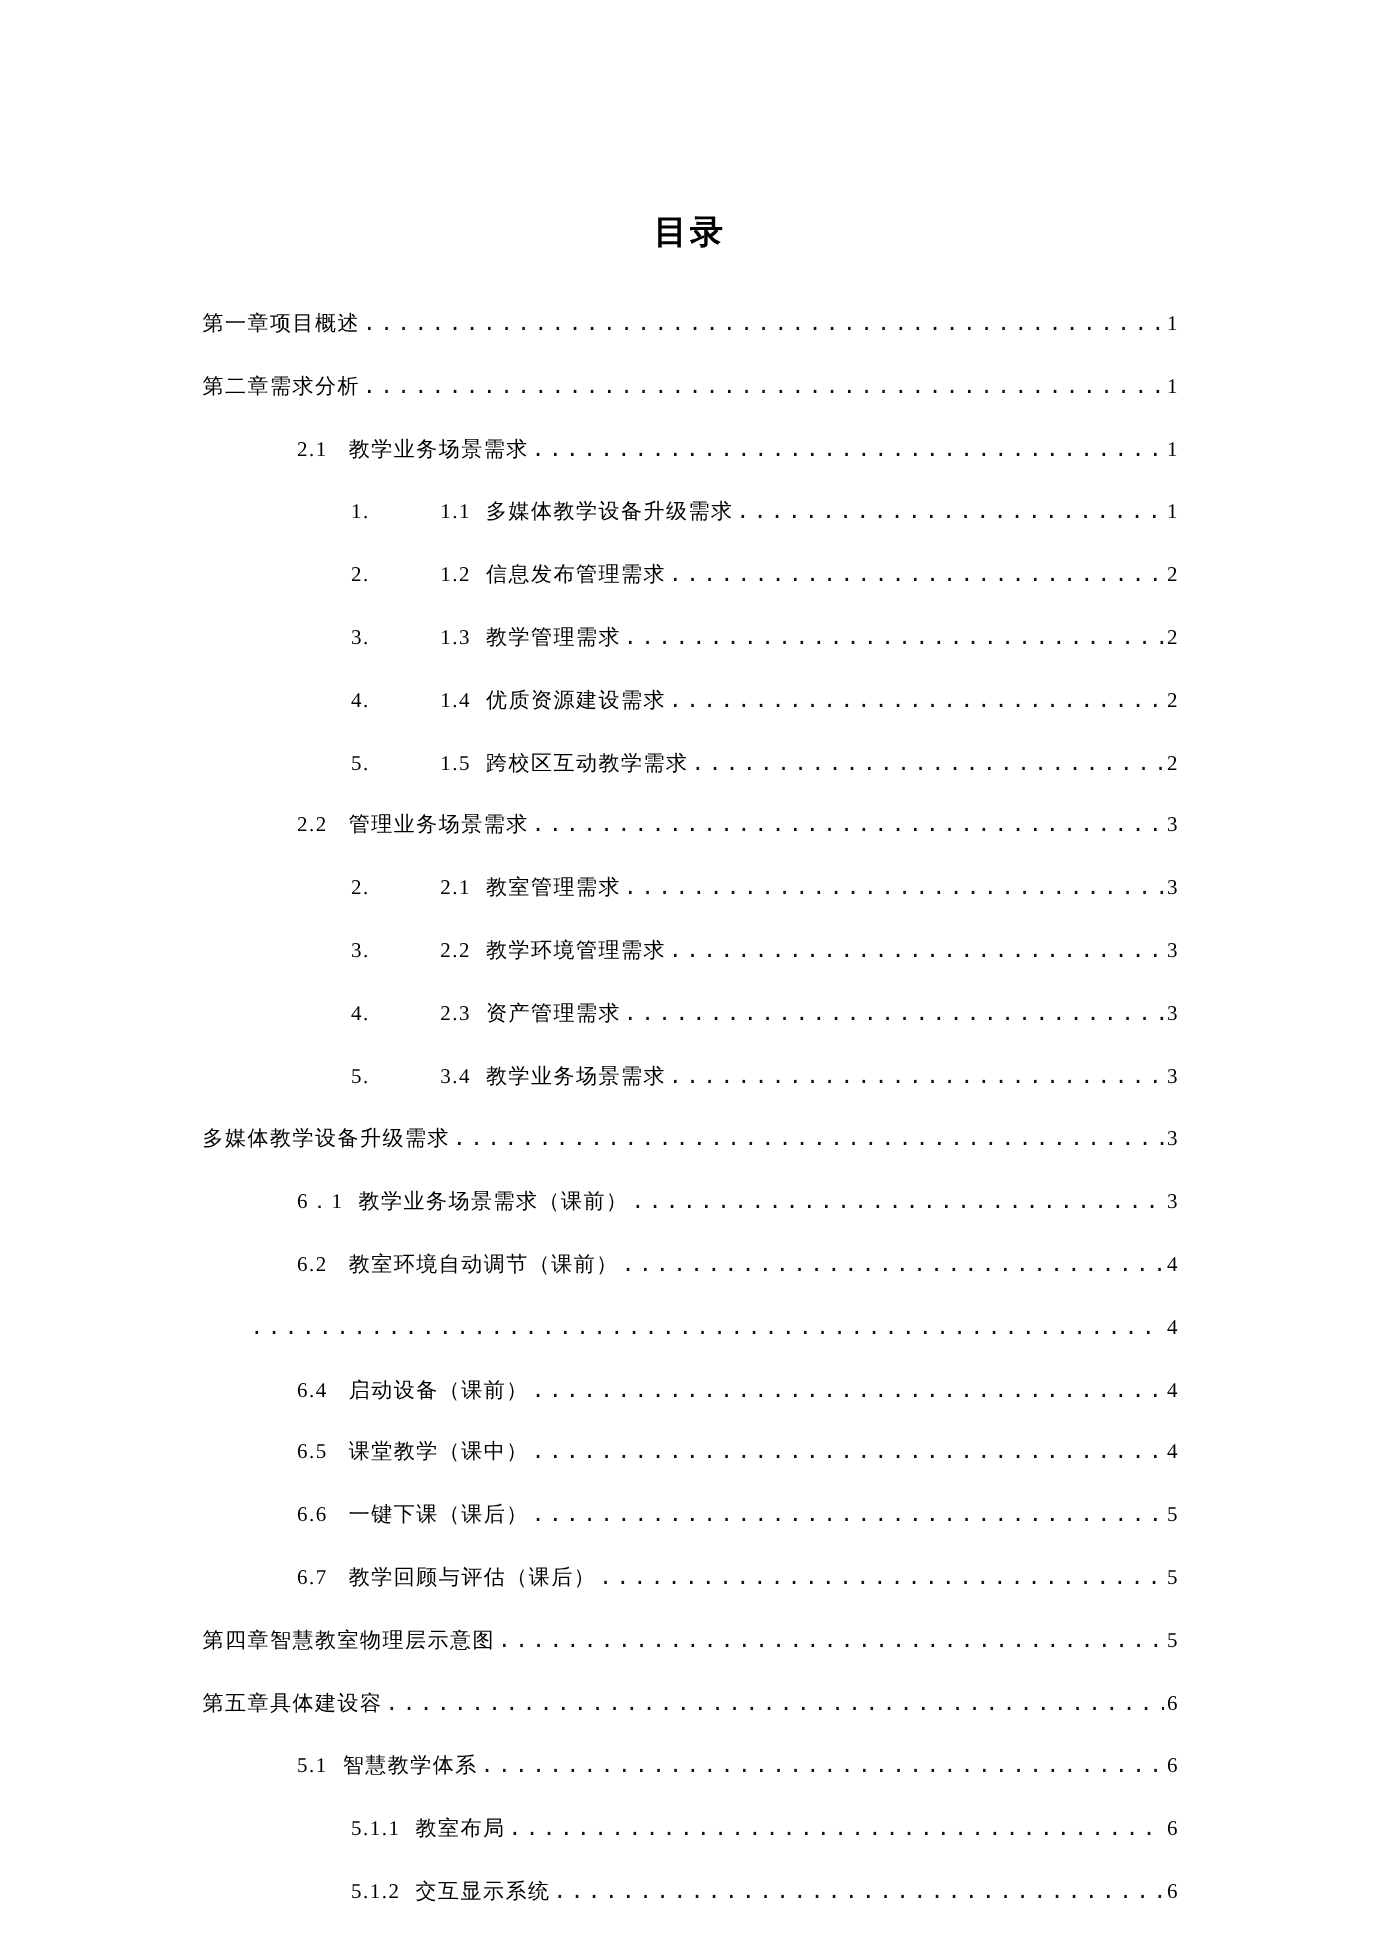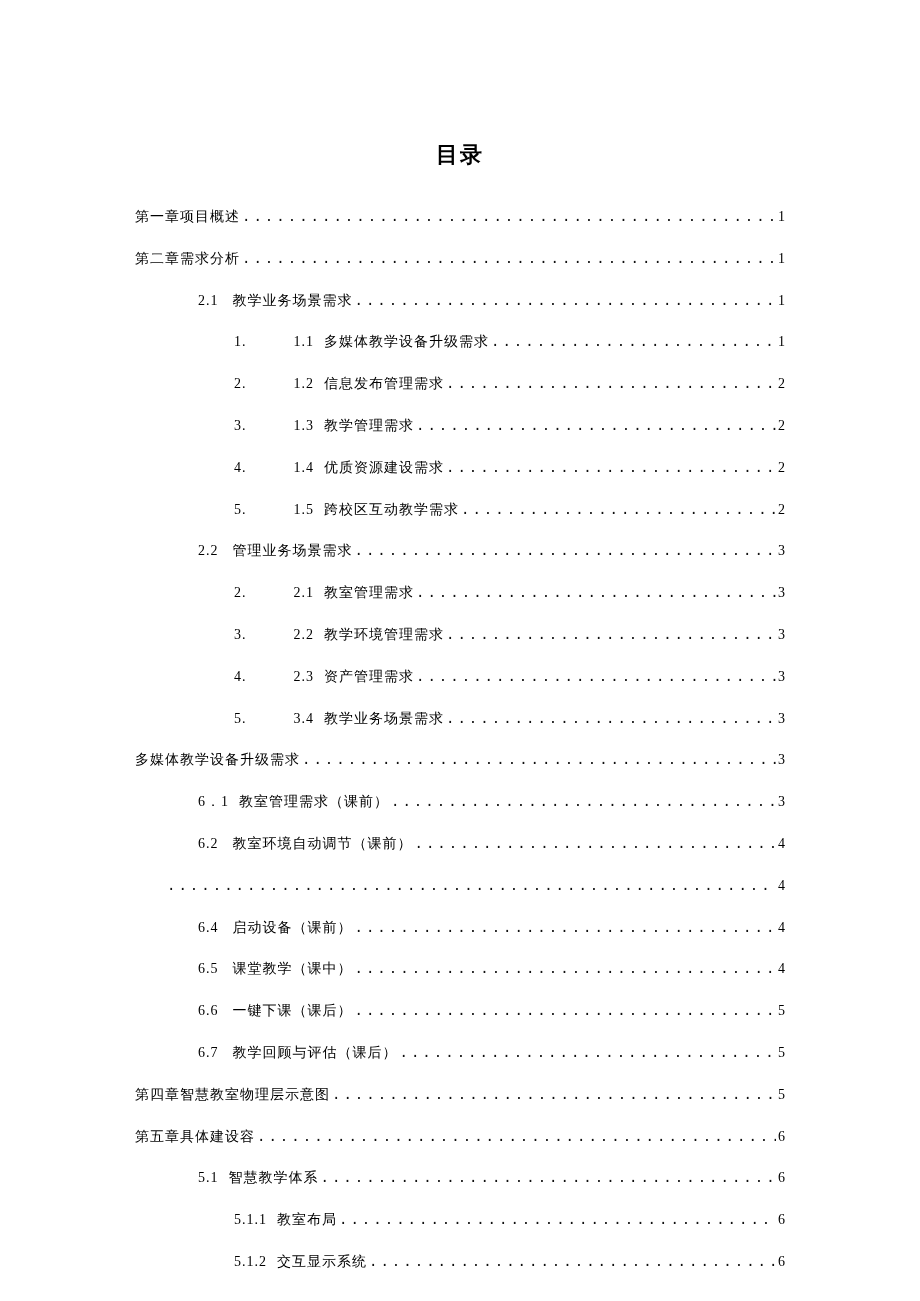--- a/index.html
+++ b/index.html
@@ -133,21 +133,21 @@
         <span class="label"><span class="num-prefix">5.</span><span class="gap1"></span><span class="num-prefix">3.4</span><span class="gap2"></span><span class="num-cn">教学业务场景需求</span></span>
         <span class="dots"></span>
         <span class="page-num">3</span>
       </div>
       <div class="toc-line lvl0">
         <span class="label"><span class="num-cn">多媒体教学设备升级需求</span></span>
         <span class="dots"></span>
         <span class="page-num">3</span>
       </div>
       <div class="toc-line lvl1">
-        <span class="label"><span class="num-prefix">6．1</span><span class="gap2"></span><span class="num-cn">教室管理需求（课前）</span></span>
+        <span class="label"><span class="num-prefix">6．1</span><span class="gap2"></span><span class="num-cn">教学业务场景需求（课前）</span></span>
         <span class="dots"></span>
         <span class="page-num">3</span>
       </div>
       <div class="toc-line lvl1">
         <span class="label"><span class="num-prefix">6.2</span><span class="gap1"></span><span class="num-cn">教室环境自动调节（课前）</span></span>
         <span class="dots"></span>
         <span class="page-num">4</span>
       </div>
       <div class="toc-line lvl1">
         <span class="dots"></span>

